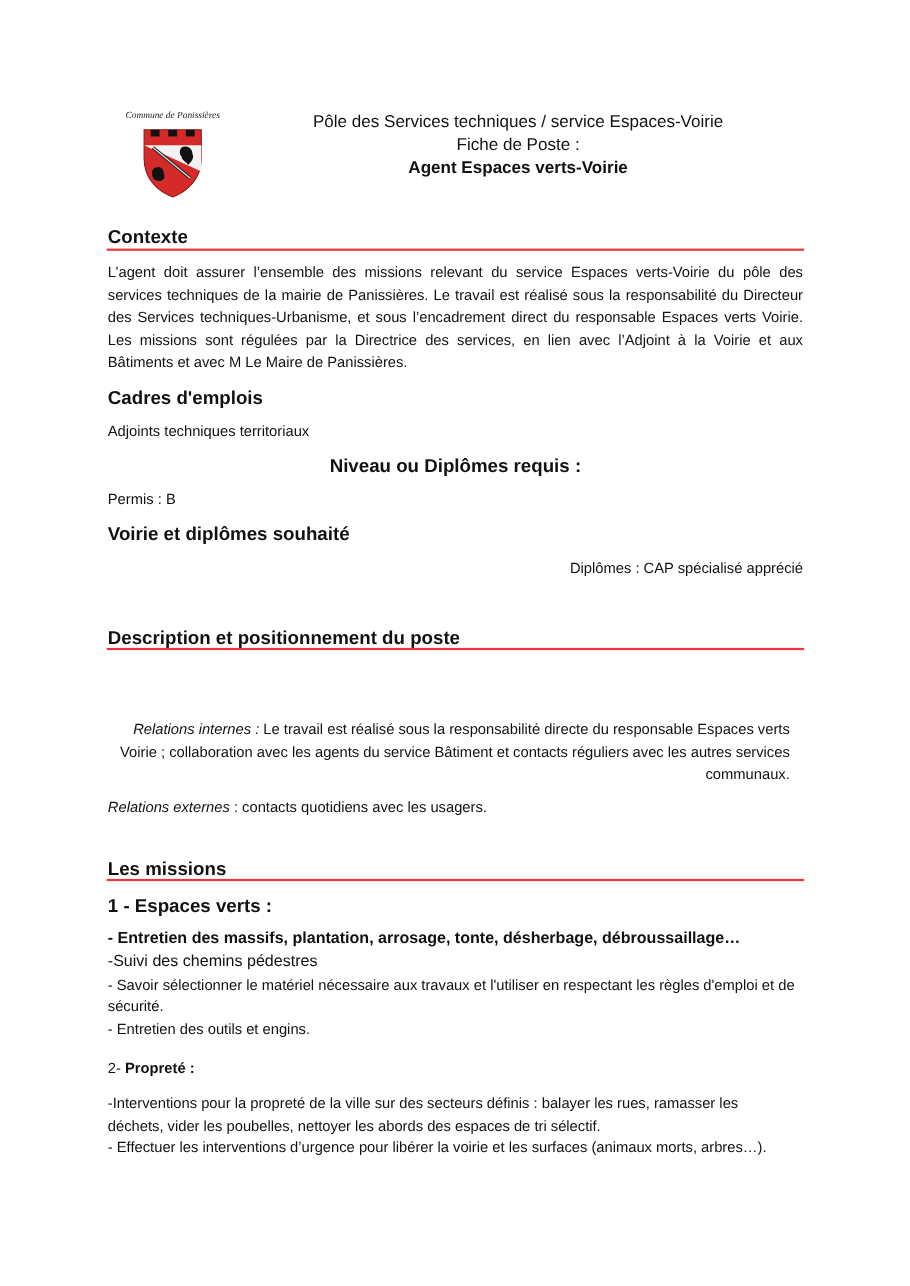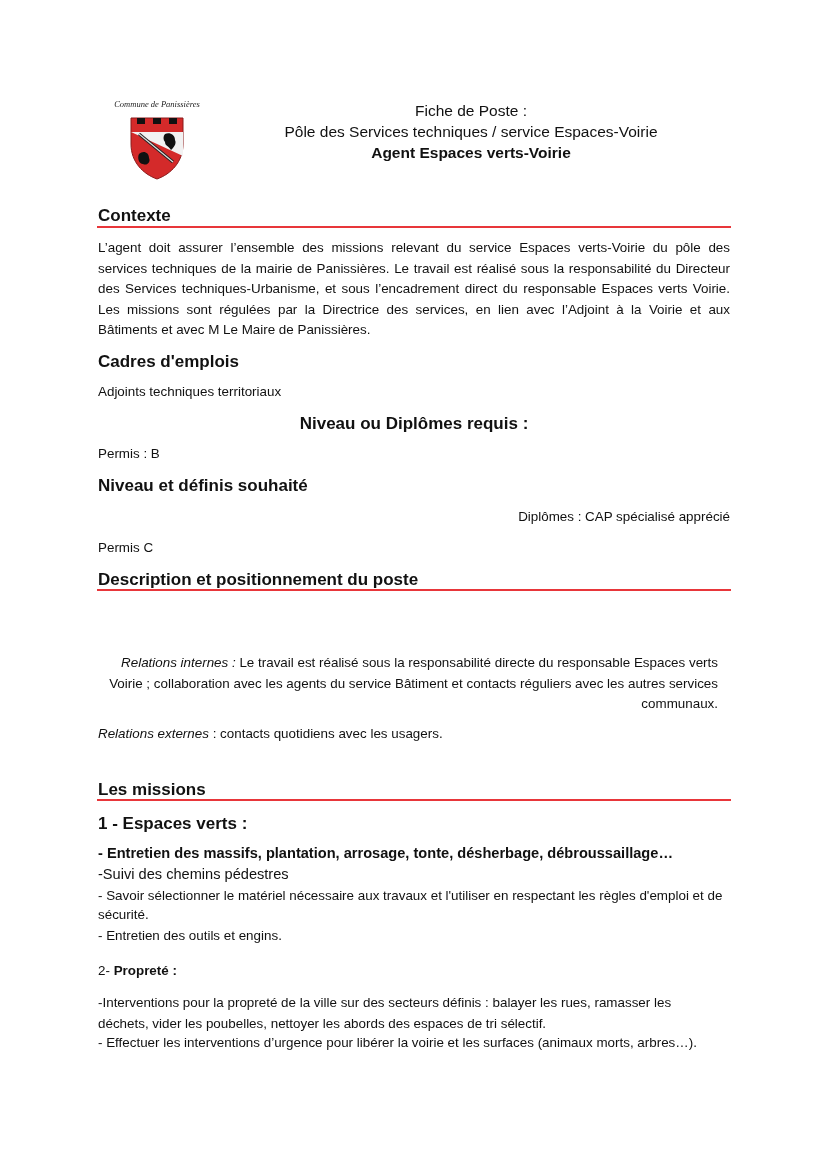--- a/index.html
+++ b/index.html
@@ -39,38 +39,37 @@
       <rect x="42" y="8" width="8" height="6" fill="#111"></rect>
       <path d="M4 22 H56 V46 L4 22 Z" fill="#f2f2f2"></path>
       <path d="M12 24 L46 52" stroke="#222" stroke-width="3"></path>
       <path d="M12 24 L46 52" stroke="#ddd" stroke-width="1.2"></path>
       <path d="M38 24 C42 22 48 24 48 30 C50 34 46 38 44 40 C42 36 38 36 38 32 C36 30 36 26 38 24 Z" fill="#111"></path>
       <path d="M12 44 C16 40 22 42 22 48 C24 52 20 56 16 54 C12 54 10 48 12 44 Z" fill="#111"></path>
     </svg>
   </div>
 
   <div class="title-block">
+    <div>Pôle des Services techniques / service Espaces-Voirie</div>
     <div>Fiche de Poste :</div>
-    <div>Pôle des Services techniques / service Espaces-Voirie</div>
     <div class="bold">Agent Espaces verts-Voirie</div>
   </div>
 
   <div class="abs h" style="top:206px;">Contexte</div>
   <div class="rule" style="top:226px;"></div>
   <div class="abs p just" style="top:238px;">L’agent doit assurer l’ensemble des missions relevant du service Espaces verts-Voirie du pôle des services techniques de la mairie de Panissières. Le travail est réalisé sous la responsabilité du Directeur des Services techniques-Urbanisme, et sous l’encadrement direct du responsable Espaces verts Voirie. Les missions sont régulées par la Directrice des services, en lien avec l’Adjoint à la Voirie et aux Bâtiments et avec M Le Maire de Panissières.</div>
 
   <div class="abs h" style="top:352px;">Cadres d'emplois</div>
   <div class="abs p" style="top:382px;">Adjoints techniques territoriaux</div>
 
   <div class="abs h" style="top:414px;text-align:center;">Niveau ou Diplômes requis :</div>
   <div class="abs p" style="top:444px;">Permis : B</div>
 
-  <div class="abs h" style="top:476px;">Niveau et définis souhaité</div>
+  <div class="abs h" style="top:476px;">Voirie et diplômes souhaité</div>
   <div class="abs p" style="top:507px;text-align:right;">Diplômes : CAP spécialisé apprécié</div>
-  <div class="abs p" style="top:538px;">Permis C</div>
 
   <div class="abs h" style="top:570px;">Description et positionnement du poste</div>
   <div class="rule" style="top:589px;"></div>
   <div class="abs p" style="top:653px; width:620px;text-align:right;">
     <span class="i">Relations internes :</span><span> Le travail est réalisé sous la responsabilité directe du responsable Espaces verts Voirie ; collaboration avec les agents du service Bâtiment et contacts réguliers avec les autres services communaux.</span>
   </div>
   <div class="abs p" style="top:724px;">
     <span class="i">Relations externes</span><span> : contacts quotidiens avec les usagers.</span>
   </div>
 

